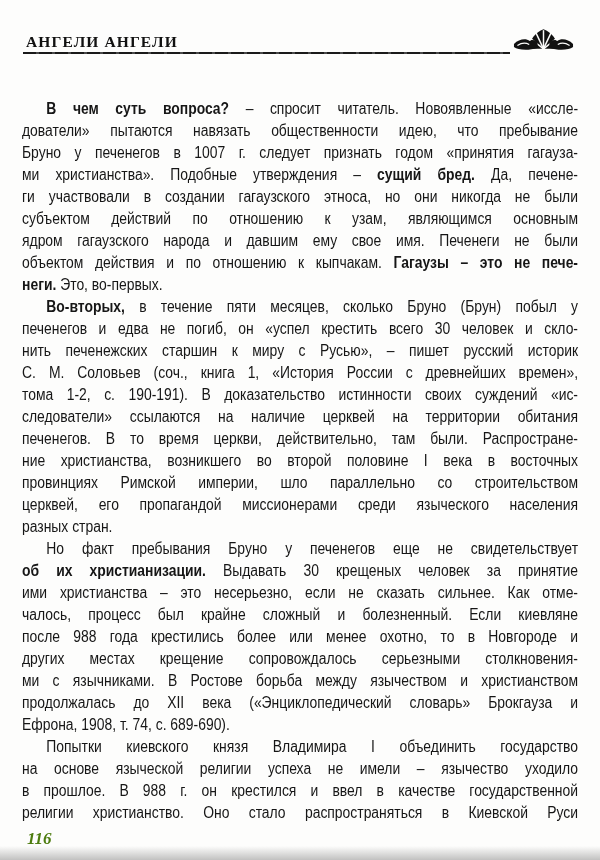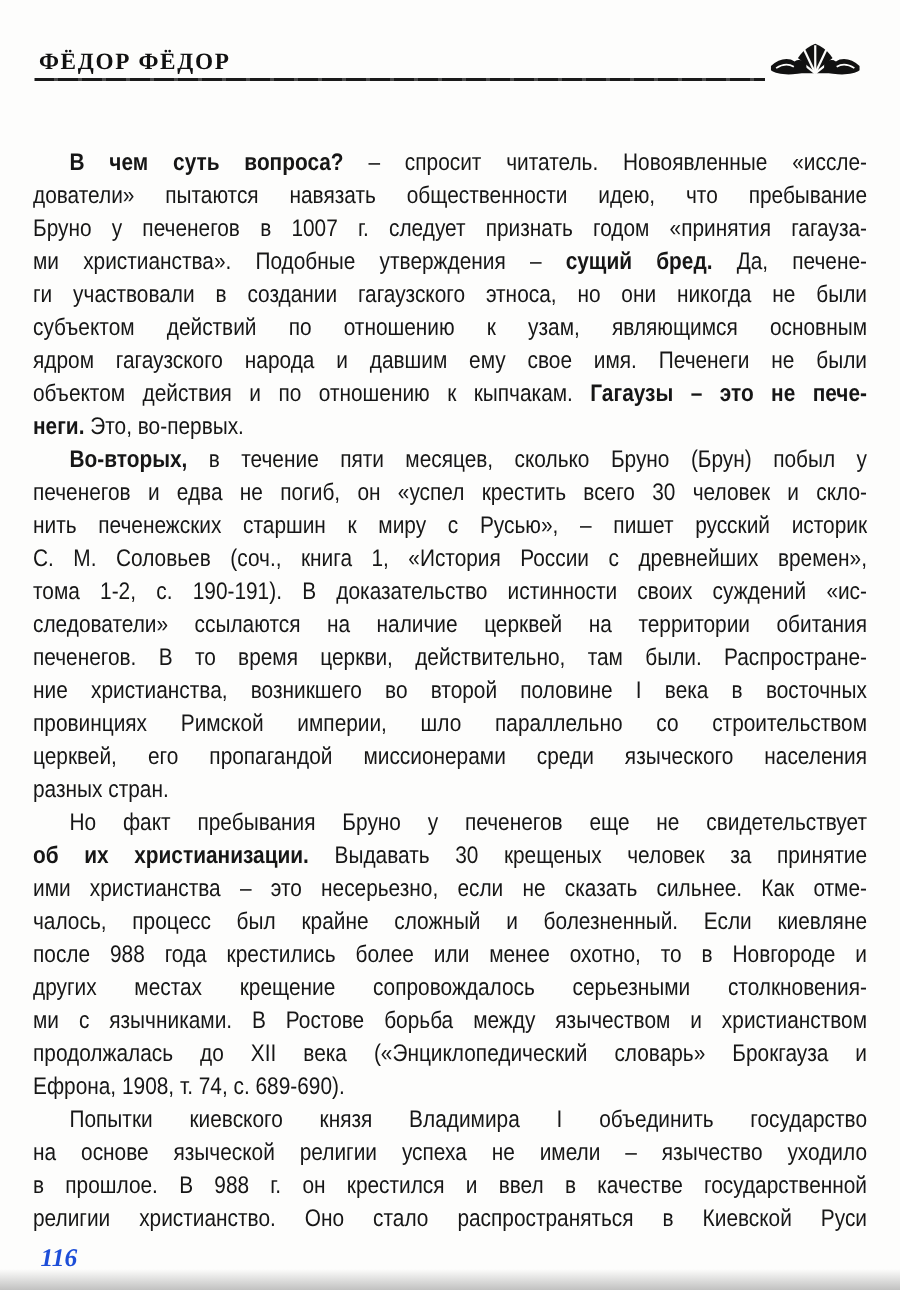--- a/index.html
+++ b/index.html
@@ -64,37 +64,37 @@
   .seg.bold { font-weight: 700; }
   
   .pagenum {
     position: absolute;
     left: 27px;
     top: 829px;
     font-family: "Liberation Serif", serif;
     font-weight: 700;
     font-style: italic;
     font-size: 17px;
-    color: #1d4ed8;
+    color: #4d7c0f;
   }
   .shade {
     position: absolute;
     left: 0;
     bottom: 0;
     width: 600px;
     height: 14px;
     background: linear-gradient(to bottom, rgba(110,110,110,0) 0%, rgba(110,110,110,0.42) 100%);
   }
 </style>
 </head>
 <body>
 
 <div class="page">
 
-  <span class="author">ФЁДОР ФЁДОР</span>
+  <span class="author">АНГЕЛИ АНГЕЛИ</span>
 
   <div class="rule"></div>
 
   <svg class="ornament" viewBox="0 0 64 26" xmlns="http://www.w3.org/2000/svg" aria-hidden="true">
     <path d="M32 2 C40 5 46 12 47 22 L17 22 C18 12 24 5 32 2 Z" fill="#111"></path>
     <g stroke="#fdfdfc" stroke-width="1.5" fill="none">
       <line x1="32" y1="22" x2="32" y2="3"></line>
       <line x1="32" y1="22" x2="24.5" y2="6"></line>
       <line x1="32" y1="22" x2="39.5" y2="6"></line>
       <line x1="32" y1="22" x2="19.5" y2="12"></line>

